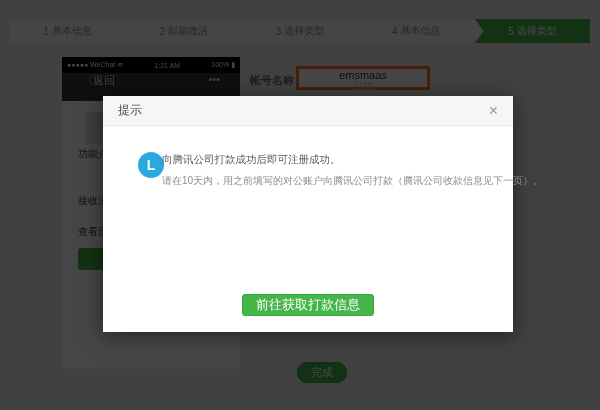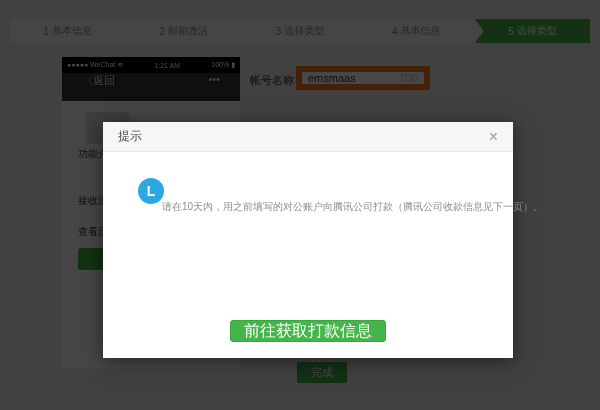--- a/index.html
+++ b/index.html
@@ -38,60 +38,60 @@
   .screen-row { position:absolute; left:16px; font-size:10px; color:#3c3c3c; white-space:nowrap; }
   .row-0 { top:46px; } .row-1 { top:93px; } .row-2 { top:124px; }
   .follow-btn {
     position:absolute; left:16px; top:147px; width:146px; height:22px; background:#44b549;
     color:#fff; font-size:11px; border-radius:3px; display:flex; align-items:center; justify-content:center;
   }
   
   .field-label { position:absolute; left:250px; top:73px; font-size:11px; color:#6e6e6e;font-weight:bold; }
   .field-input {
     position:absolute; left:296px; top:66px; width:134px; height:24px; background:#fff;
-    border:6px solid #f97316; font-size:11px; color:#333;
-    display:flex; align-items:center; justify-content:space-between; padding:0 6px;
+    border:3px solid #f97316; font-size:11px; color:#333;
+    display:flex; align-items:center; justify-content:space-between; padding:0 6px;flex-direction:column;
   }
   .char-counter { color:#bdbdbd; font-size:10px; }
   
   .btn-back {
     position:absolute; left:232px; top:362px; width:54px; height:21px; background:#fdfdfd;
     border:1px solid #d2d2d2; border-radius:2px; color:#5f5f5f; font-size:11px;
     display:flex; align-items:center; justify-content:center; cursor:pointer;
   }
   .btn-done {
     position:absolute; left:297px; top:362px; width:50px; height:21px; background:#44b549;
-    border:1px solid #3ba540; border-radius:2px; color:#fff; font-size:11px;
+    border:1px solid #3ba540; border-radius:10px; color:#fff; font-size:11px;
     display:flex; align-items:center; justify-content:center; cursor:pointer;text-align:right;
   }
   
   .overlay { position:absolute; inset:0; background:rgba(0,0,0,0.72); z-index:10; }
   .modal {
     position:absolute; left:103px; top:96px; width:410px; height:236px; background:#fff;
-    z-index:20; box-shadow:0 3px 20px rgba(0,0,0,0.5);margin-top:26px;
+    z-index:20; box-shadow:0 3px 20px rgba(0,0,0,0.5);
   }
   .modal-header {
     height:30px; background:#f6f6f6; border-bottom:1px solid #e8e8e8;
     display:flex; align-items:center; justify-content:space-between; padding:0 15px;
   }
   .modal-title { font-size:12px; color:#4a4a4a; }
   .modal-close { font-size:16px; line-height:1; color:#9a9a9a; cursor:pointer; }
   .modal-body { position:relative; height:160px; }
   .clock-icon {
     position:absolute; left:35px; top:26px; width:26px; height:26px; border-radius:50%;
     background:#2aa8e0; color:#fff; display:flex; align-items:center; justify-content:center;
     font-size:14px; font-weight:bold;
   }
   .intro-line { position:absolute; left:59px; top:27px; font-size:10.5px; color:#595959; white-space:nowrap; }
   .detail-lines { position:absolute; left:59px; top:47px; font-size:10px; color:#8d8d8d; }
   .detail-lines div { line-height:15.5px; white-space:nowrap; }
   .modal-footer { position:absolute; left:0; right:0; bottom:16px; display:flex; justify-content:center; }
   .modal-action {
     height:22px; padding:0 13px; background:#44b549; border:1px solid #3ba540; border-radius:3px;
-    color:#fff; font-size:16px; display:flex; align-items:center; justify-content:center; cursor:pointer;
+    color:#fff; font-size:13px; display:flex; align-items:center; justify-content:center; cursor:pointer;
   }
 </style>
 </head>
 <body>
 
 <div class="page">
 
   <div class="stepper">
     <div class="step">
       <span>1</span>
@@ -144,20 +144,21 @@
 
   <div class="overlay"></div>
 
   <div class="modal">
     <div class="modal-header">
       <span class="modal-title">提示</span>
       <span class="modal-close">×</span>
     </div>
     <div class="modal-body">
       <div class="clock-icon">L</div>
+      <div class="intro-line">向腾讯公司打款成功后即可注册成功。</div>
       <div class="detail-lines">
         <div>请在10天内，用之前填写的对公账户向腾讯公司打款（腾讯公司收款信息见下一页）。</div>
       </div>
     </div>
     <div class="modal-footer">
       <div class="modal-action">前往获取打款信息</div>
     </div>
   </div>
 
 </div>

